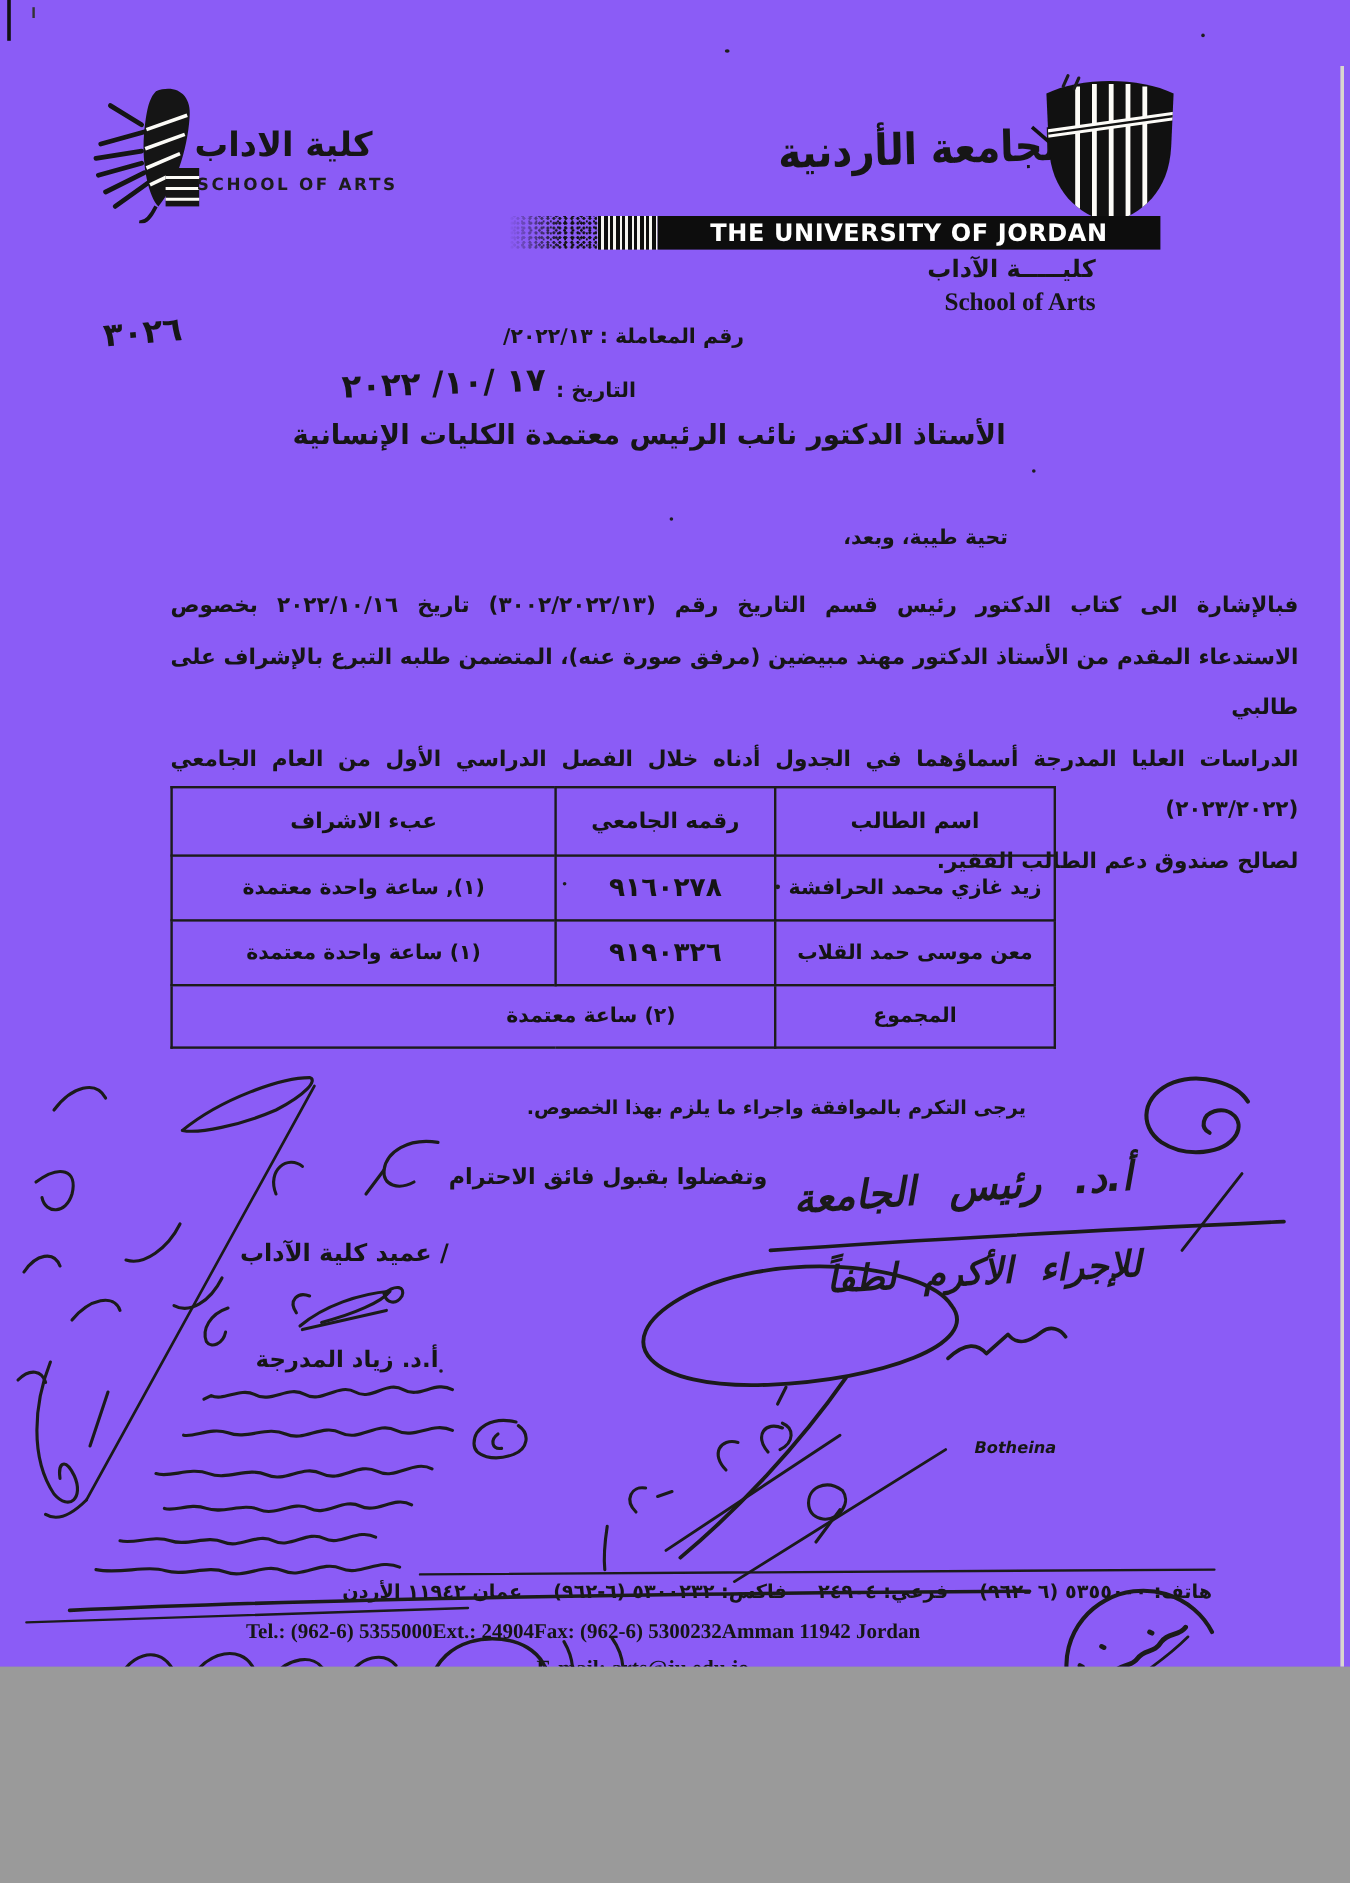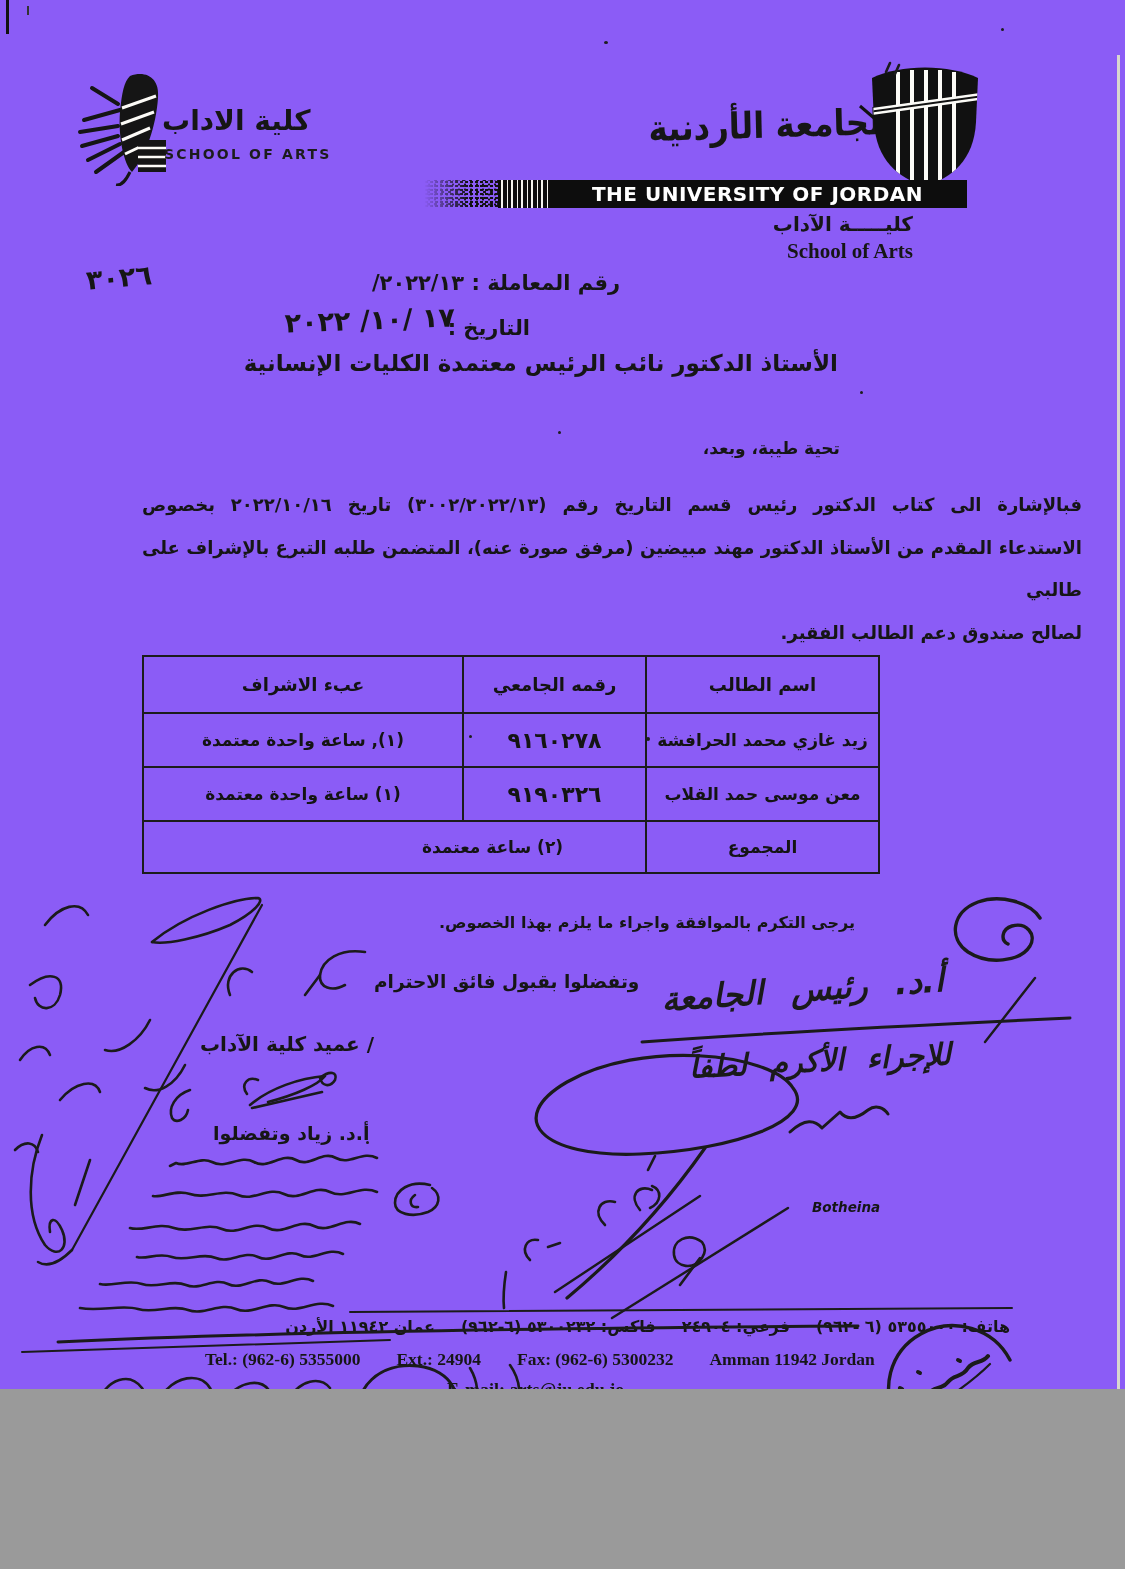--- a/index.html
+++ b/index.html
@@ -30,21 +30,21 @@
     background:repeating-linear-gradient(90deg,#0d0d0d 0 3px,#f5f4ef 3px 5px,#0d0d0d 5px 9px,#f5f4ef 9px 10px);
   }
   .banner-solid { width:419px; height:100%; background:#0d0d0d; color:#fff;
     display:flex; align-items:center; justify-content:center;
     font-size:20px; font-weight:bold; letter-spacing:.5px; white-space:nowrap;
   }
   .fac-ar { font-size:20px; font-weight:bold; }
   .fac-en { font-size:21px; font-weight:bold; }
 
   
-  .ref { font-size:21px; font-weight:bold; }
+  .ref { font-size:17px; font-weight:bold; }
   .hand-num { font-size:27px; font-weight:bold; letter-spacing:5px; }
   .recipient { font-size:23px; font-weight:bold; }
   .salut { font-size:17px; font-weight:bold;margin-top:40px; }
   .body-par { width:940px; font-size:18px; font-weight:bold; line-height:42.5px; text-align:right; }
   .body-par .just { text-align:justify; text-align-last:justify; }
   .request { font-size:16px; font-weight:bold; }
   .closing { font-size:18.5px; font-weight:bold; }
 
   
   .doc-table { border-collapse:collapse; direction:rtl; table-layout:fixed; }
@@ -58,21 +58,21 @@
   
   .hw { direction:rtl; font-weight:bold; font-style:italic; white-space:nowrap; color:#1a1a1a; }
   .hw-president { font-size:33px; word-spacing:16px; transform:rotate(-4deg); transform-origin:left top; }
   .hw-routing { font-size:30px; word-spacing:12px; transform:rotate(-3deg); transform-origin:left top; }
   .dean-title { font-size:20px; font-weight:bold; }
   .dean-name { font-size:19px; font-weight:bold; }
   .typist { font-size:13.5px; font-weight:bold; font-style:italic; }
 
   
   .footer-ar { display:flex; direction:rtl; gap:26px; font-size:16px; font-weight:bold; white-space:nowrap; }
-  .footer-en { display:flex; gap:36px; font-size:17.5px; font-weight:bold; white-space:nowrap; font-family:"Liberation Serif", serif; }
+  .footer-en { display:flex; font-size:17.5px; font-weight:bold; white-space:nowrap; font-family:"Liberation Serif", serif; }
   .footer-email { font-size:18px; font-weight:bold; font-family:"Liberation Serif", serif; }
 
   .speck { position:absolute; background:#1d1d1d; border-radius:50%; }
 
   .ink { position:absolute; inset:0; }
   .ink path { fill:none; stroke:#1b1b1b; stroke-width:2.6; stroke-linecap:round; stroke-linejoin:round; }
 </style>
 </head>
 <body>
 
@@ -141,20 +141,21 @@
   <div class="abs ar hand-num nw" style="left:86px;top:262px;transform:rotate(-5deg)">٣٠٢٦</div>
   <div class="abs ar ref nw" style="right:595px;top:316px">التاريخ :</div>
   <div class="abs ar hand-num nw" style="left:195px;top:306px;width:260px;text-align:right;transform:rotate(-2deg);letter-spacing:3px">١٧ /١٠/ ٢٠٢٢</div>
 
   <div class="abs ar recipient nw" style="right:287px;top:350px">الأستاذ الدكتور نائب الرئيس معتمدة الكليات الإنسانية</div>
   <div class="abs ar salut nw" style="right:285px;top:398px">تحية طيبة، وبعد،</div>
 
   <div class="abs ar body-par" style="left:142px;top:484px">
     <div class="just">فبالإشارة الى كتاب الدكتور رئيس قسم التاريخ رقم (٣٠٠٢/٢٠٢٢/١٣) تاريخ ٢٠٢٢/١٠/١٦ بخصوص</div>
     <div class="just">الاستدعاء المقدم من الأستاذ الدكتور مهند مبيضين (مرفق صورة عنه)، المتضمن طلبه التبرع بالإشراف على طالبي</div>
+    <div class="just">الدراسات العليا المدرجة أسماؤهما في الجدول أدناه خلال الفصل الدراسي الأول من العام الجامعي (٢٠٢٣/٢٠٢٢)</div>
     <div>لصالح صندوق دعم الطالب الفقير.</div>
   </div>
 
   <table class="abs doc-table" style="left:142px;top:655px;width:736px">
     <colgroup>
         <col style="width:233px">
         <col style="width:183px">
         <col style="width:320px">
       </colgroup>
     <tbody>
@@ -180,21 +181,21 @@
   </tbody>
     </table>
 
   <div class="abs ar request nw" style="right:270px;top:913px">يرجى التكرم بالموافقة واجراء ما يلزم بهذا الخصوص.</div>
   <div class="abs ar closing nw" style="left:374px;top:971px">وتفضلوا بقبول فائق الاحترام</div>
 
   <div class="abs hw hw-president" style="left:660px;top:980px">أ.د. رئيس الجامعة</div>
   <div class="abs hw hw-routing" style="left:688px;top:1050px">للإجراء الأكرم لطفاً</div>
 
   <div class="abs ar dean-title nw" style="left:200px;top:1032px">/ عميد كلية الآداب</div>
-  <div class="abs ar dean-name nw" style="left:213px;top:1122px">أ.د. زياد وتفضلوا</div>
+  <div class="abs ar dean-name nw" style="left:213px;top:1122px">أ.د. زياد المدرجة</div>
 
   <div class="abs typist nw" style="left:812px;top:1199px">Botheina</div>
 
   <div class="abs footer-ar" style="right:115px;top:1317px">
     <span class="ar">هاتف: ٥٣٥٥٠٠٠ (٦ -٩٦٢)</span>
     <span class="ar">فرعي: ٢٤٩٠٤</span>
     <span class="ar">فاكس: ٥٣٠٠٢٣٢ (٦-٩٦٢)</span>
     <span class="ar">عمان ١١٩٤٢ الأردن</span>
   </div>
   <div class="abs footer-en" style="left:205px;top:1349px">

